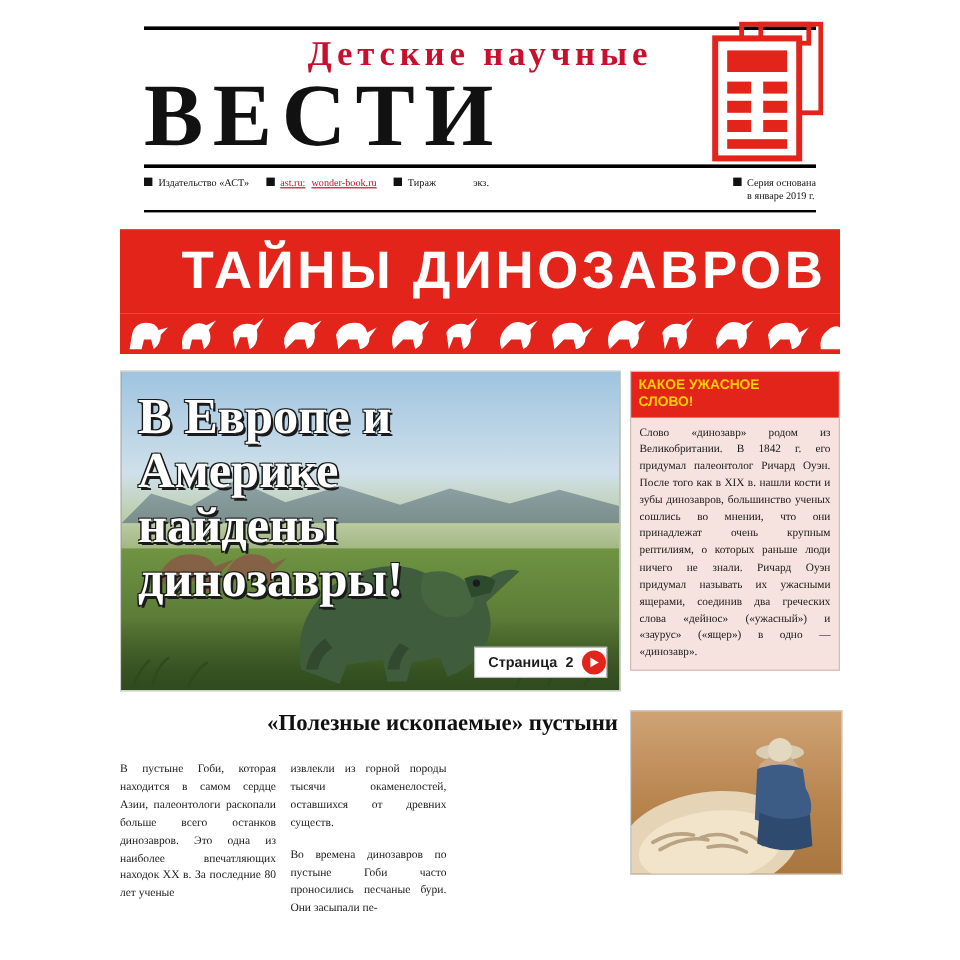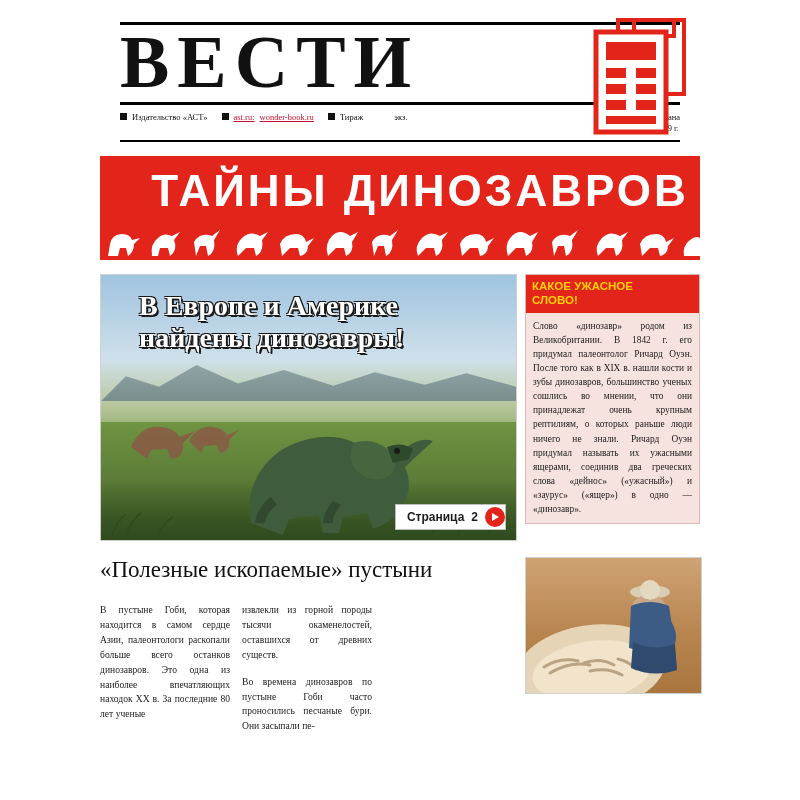--- a/index.html
+++ b/index.html
@@ -125,26 +125,25 @@
     clip-path:polygon(0% 100%,6% 52%,14% 72%,23% 30%,33% 66%,44% 40%,56% 70%,66% 44%,78% 68%,88% 46%,100% 72%,100% 100%);
     opacity:.85;}
   .hero-grass{position:absolute;left:0;right:0;bottom:0;height:118px;
     background:linear-gradient(#6f9442,#48632c);}
   .hero-grass2{position:absolute;left:0;right:0;bottom:0;height:60px;
     background:linear-gradient(rgba(60,90,35,0),#2f4a1d);}
   .hero-title{
     position:absolute;left:14px;top:16px;right:18px;
     font-family:"Liberation Serif", serif;
     font-weight:700;
-    font-size:28px;
+    font-size:42px;
     line-height:1.06;
     color:#ffffff;
     text-shadow:2px 2px 0 #1a1a1a, -1px -1px 0 #1a1a1a, 1px -1px 0 #1a1a1a, -1px 1px 0 #1a1a1a;
     letter-spacing:0px;
-    margin-left:24px;
   }
   .hero-title .l2{display:block;margin-top:2px;}
   .page-chip{
     position:absolute;right:10px;bottom:10px;
     background:#ffffff;
     border:1px solid #bdbdbd;
     height:24px;
     display:flex;align-items:center;gap:7px;
     padding:0 0 0 11px;
     font-family:"Liberation Sans", sans-serif;
@@ -185,23 +184,23 @@
   }
 
   
   .lower{
     margin:16px 100px 0 100px;
     display:flex;gap:10px;
   }
   .lower-left{width:415px;}
   .art-title{
     font-family:"Liberation Serif", serif;
-    font-weight:400;
-    font-size:23px;
-    text-align:left;
+    font-weight:700;
+    font-size:19px;
+    text-align:right;
     margin:0 0 8px 0;
     color:#111;
   }
   .art-cols{
     display:flex;gap:12px;
   }
   .art-col{
     width:130px;
     font-family:"Liberation Serif", serif;
     font-size:9.6px;
@@ -223,20 +222,21 @@
   .ph-bones{position:absolute;left:14px;bottom:16px;width:104px;height:40px;}
   .ph-fig{position:absolute;right:18px;top:18px;width:66px;height:98px;}
 </style>
 </head>
 <body>
 
 <div class="page">
 
   <div class="masthead">
     <div class="mh-rule-top"></div>
+    <div class="mh-kicker">Детские научные</div>
     <div class="mh-title">ВЕСТИ</div>
     <div class="mh-rule-bottom"></div>
 
     <svg class="mh-icon" viewBox="0 0 96 118">
       <rect x="28" y="2" width="56" height="16" fill="none" stroke="#e2241b" stroke-width="4"></rect>
       <rect x="44" y="2" width="50" height="74" fill="none" stroke="#e2241b" stroke-width="4"></rect>
       <rect x="6" y="14" width="70" height="100" fill="#ffffff" stroke="#e2241b" stroke-width="5"></rect>
       <rect x="16" y="24" width="50" height="18" fill="#e2241b"></rect>
       <rect x="16" y="50" width="20" height="10" fill="#e2241b"></rect>
       <rect x="46" y="50" width="20" height="10" fill="#e2241b"></rect>

